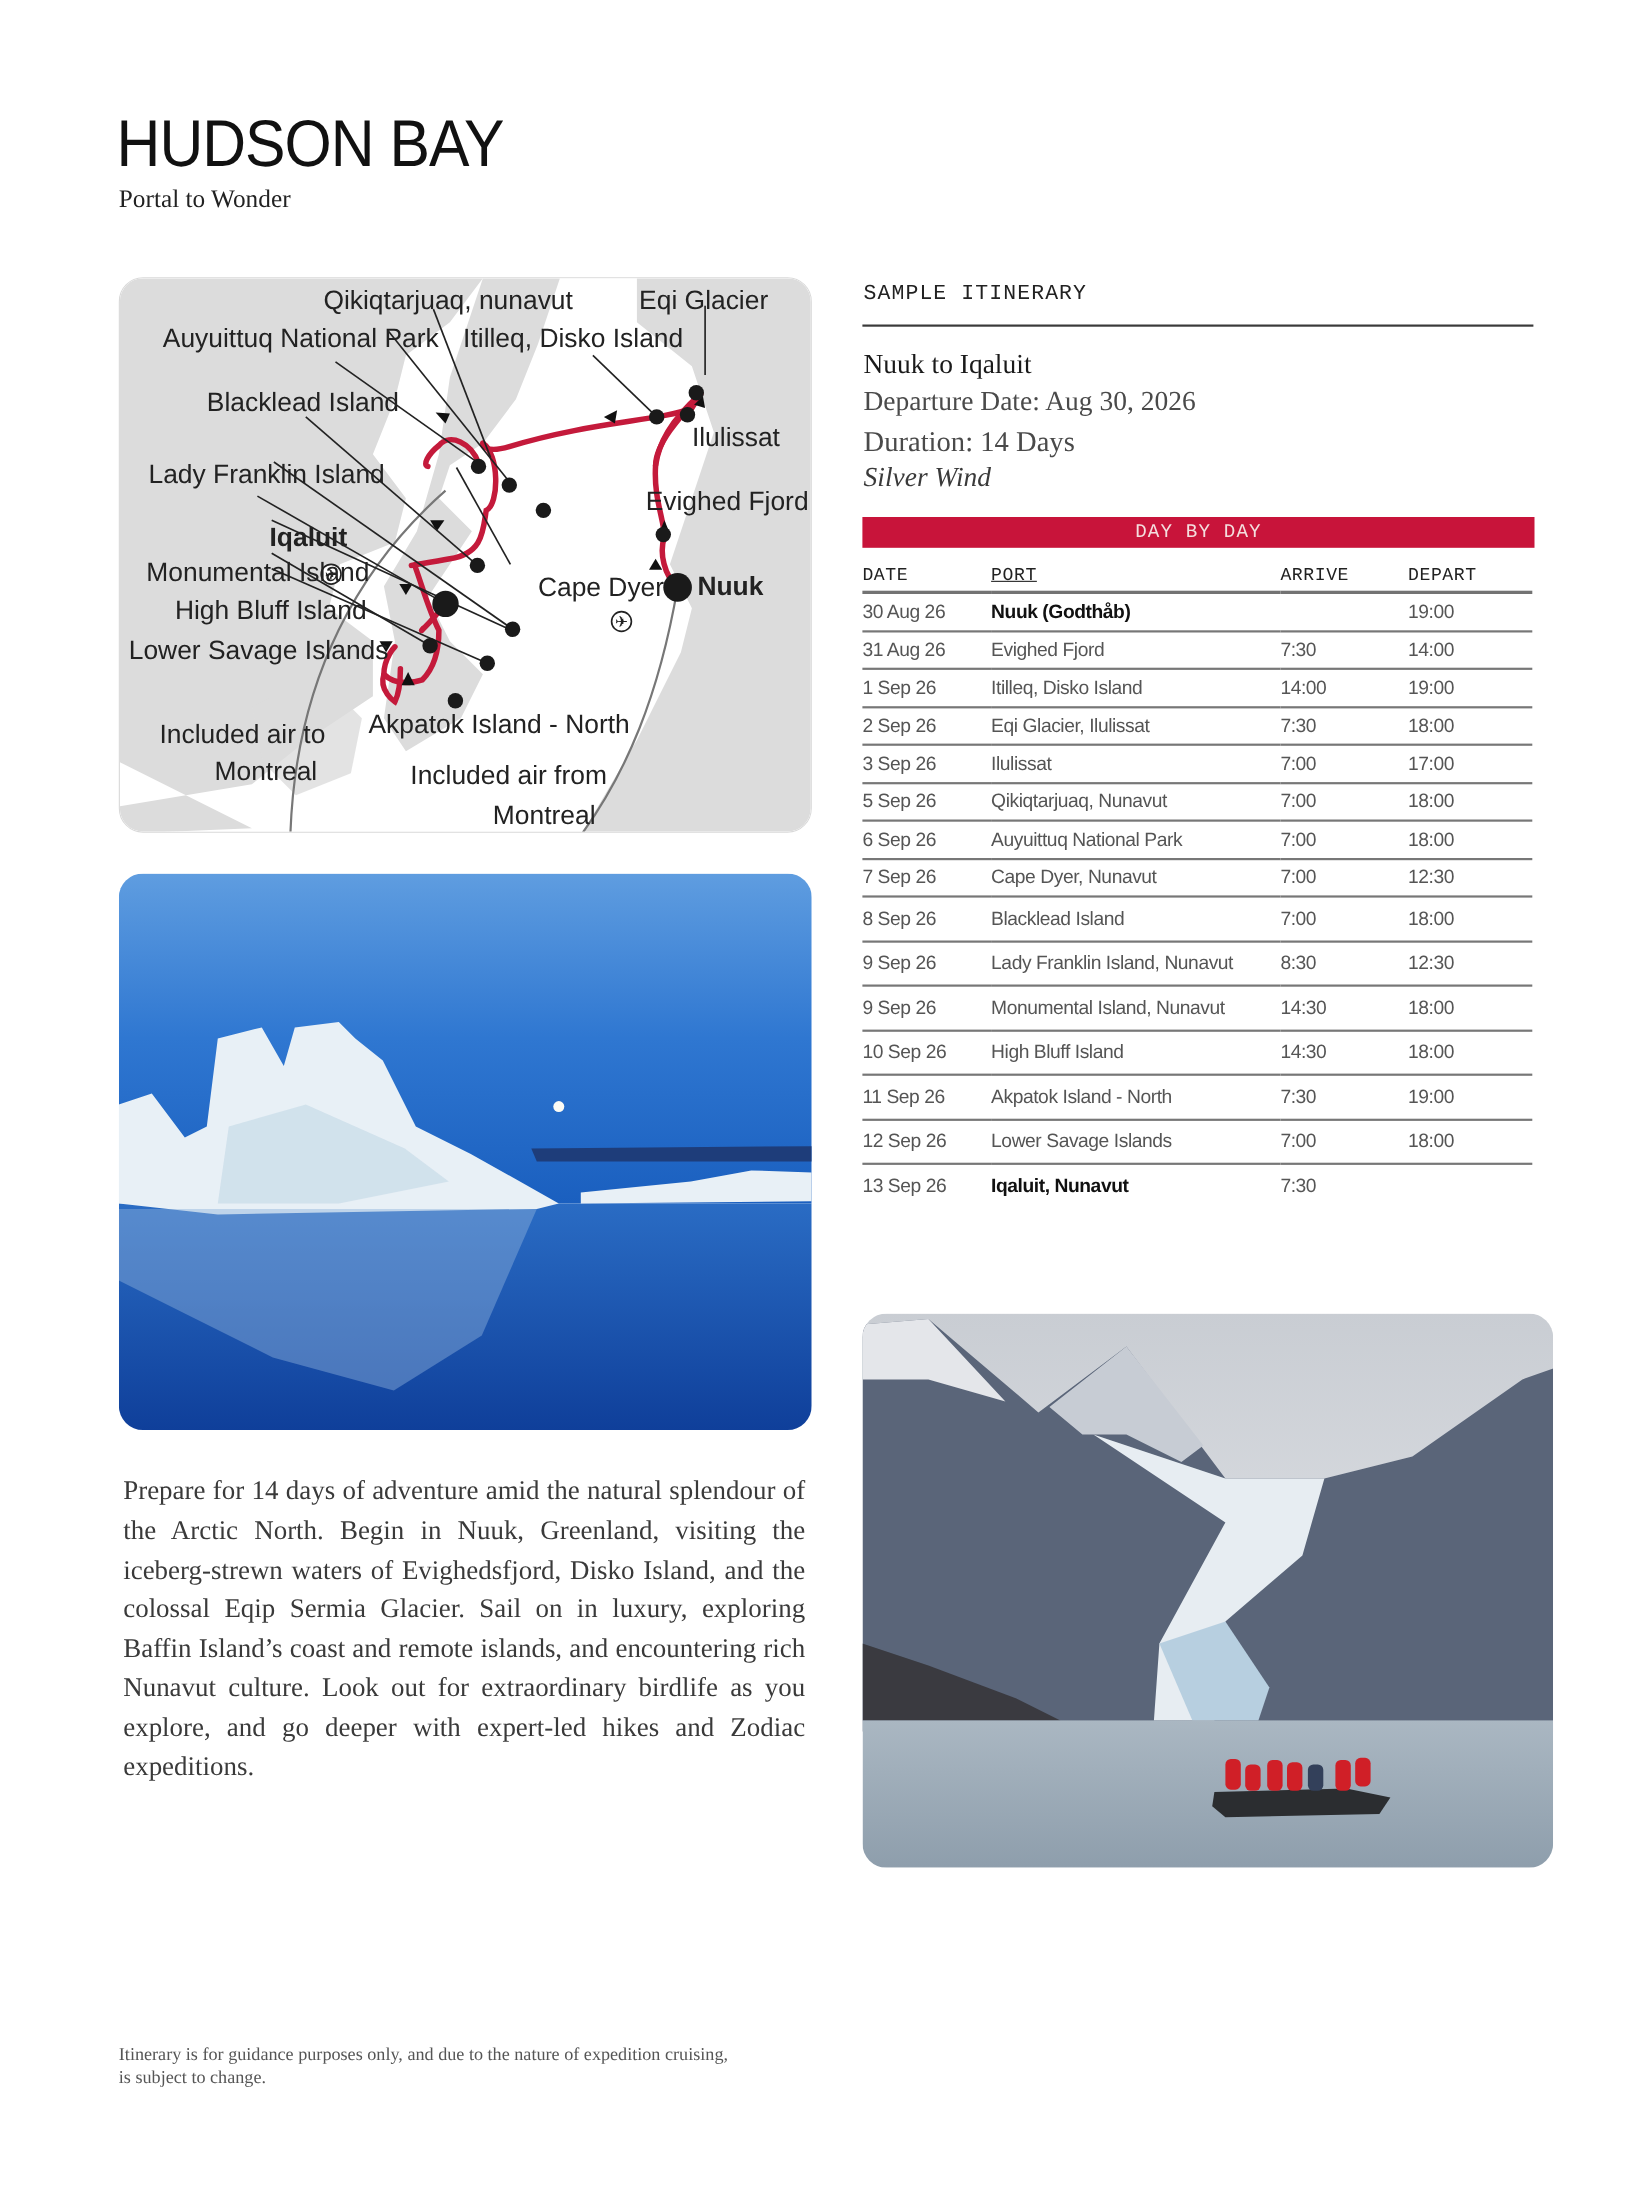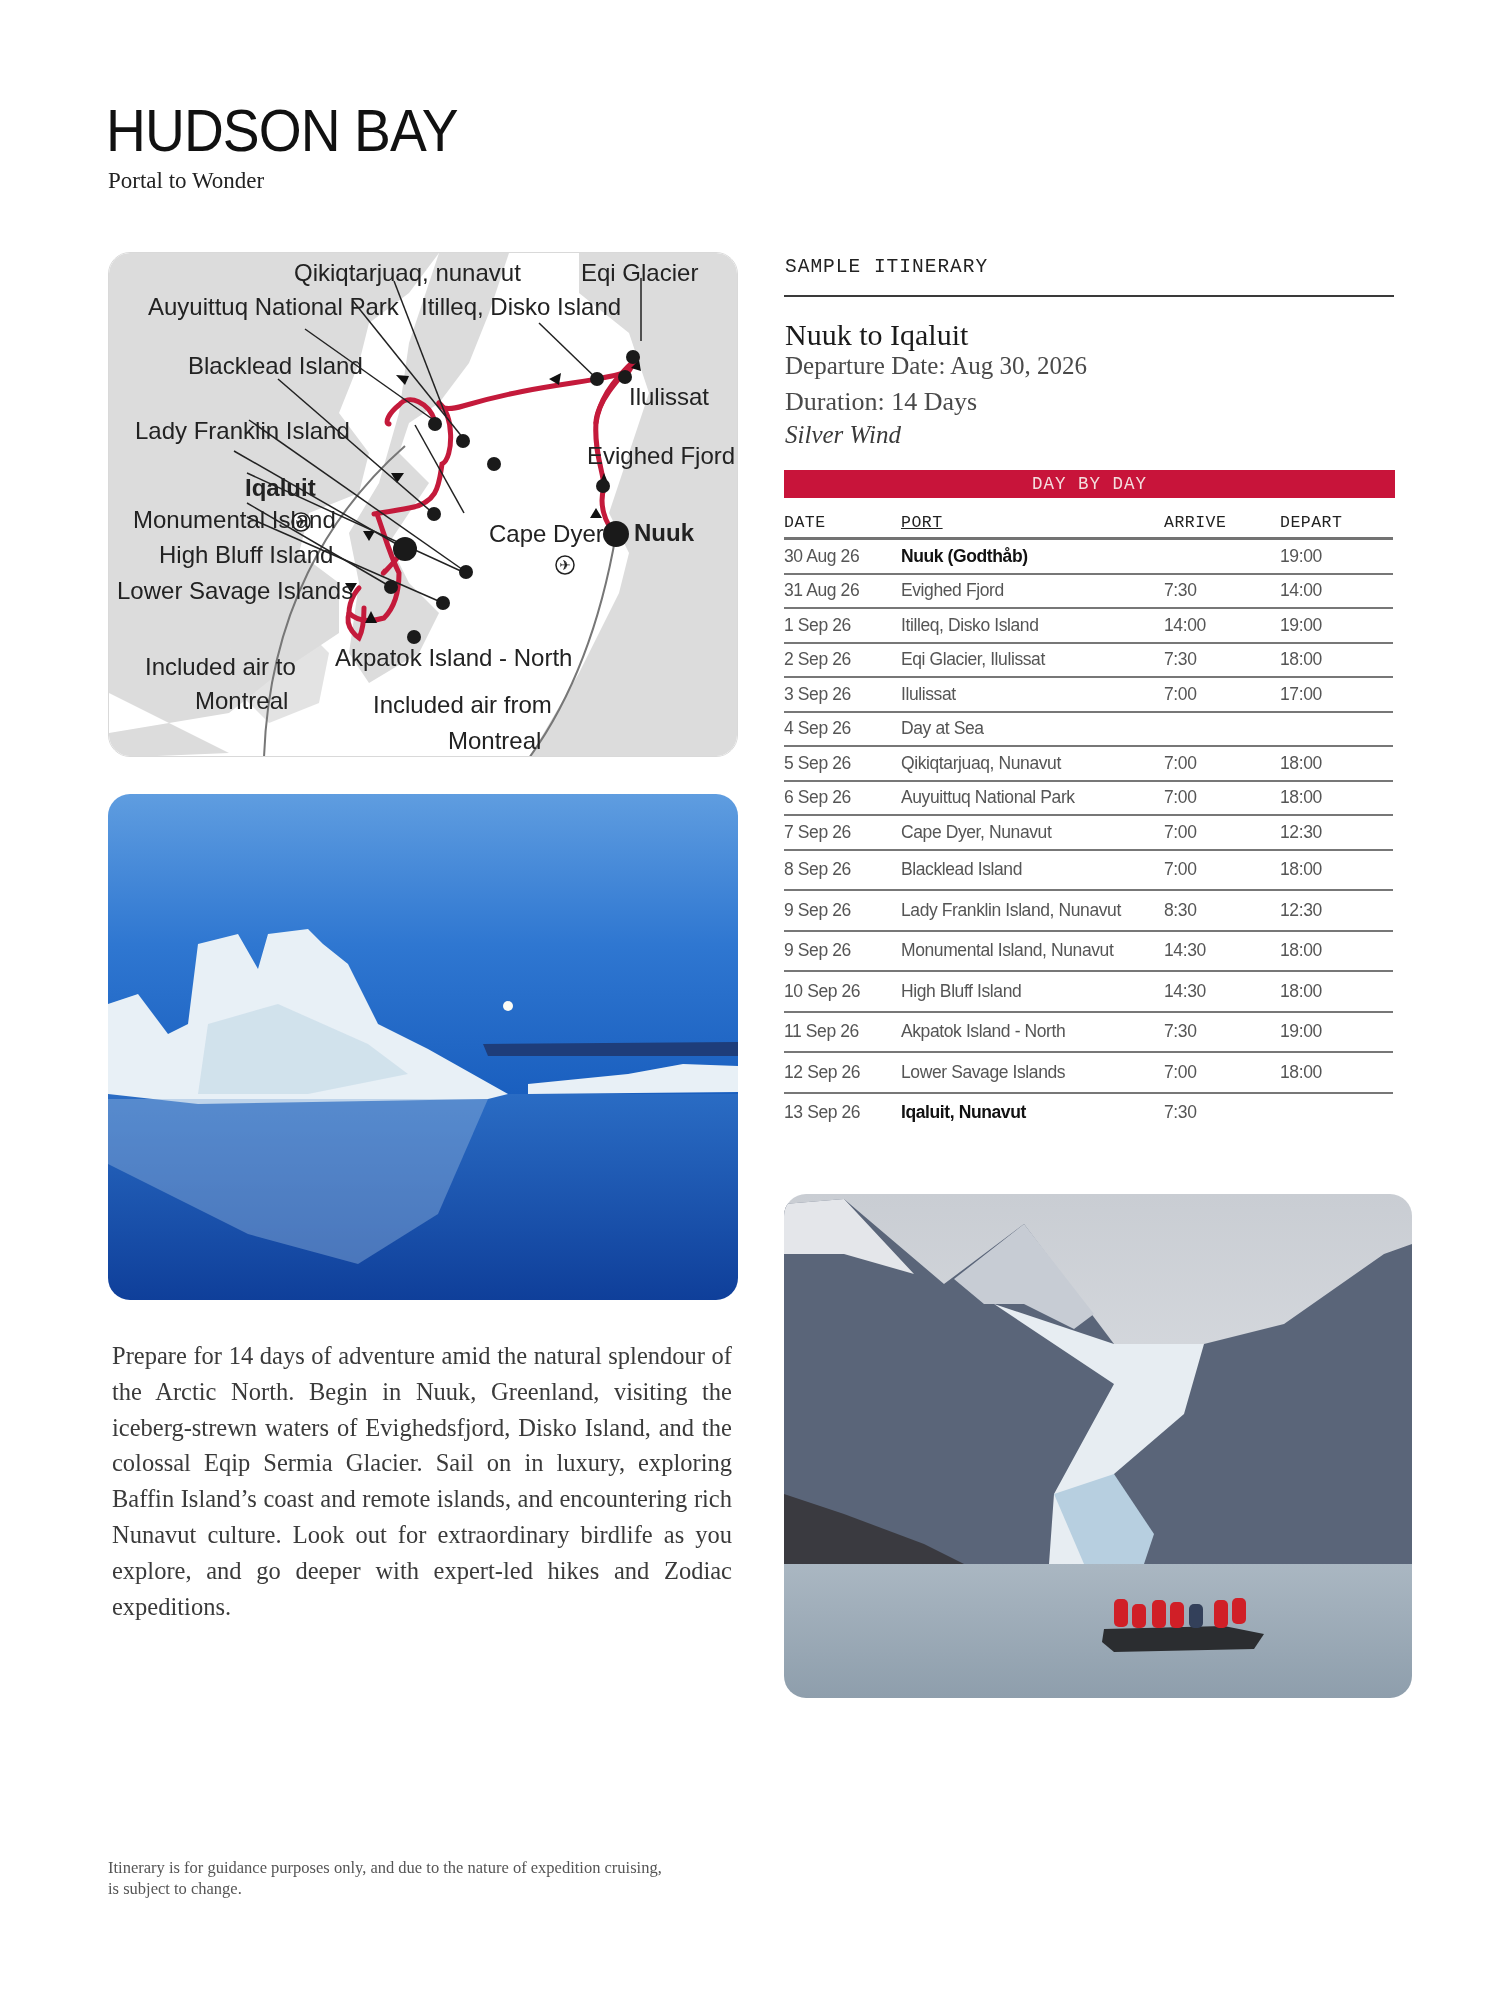--- a/index.html
+++ b/index.html
@@ -9,21 +9,21 @@
   .subtitle { left: 108px; top: 168px; font-size: 23px; color: #222; }
   .card { border-radius: 22px; overflow: hidden; }
   .map { left: 108px; top: 252px; width: 630px; height: 505px; background: #fff; border: 1px solid #d9d9d9; box-sizing: border-box; }
   .map svg { display: block; }
   .photo1 { left: 108px; top: 794px; width: 630px; height: 506px; }
   .photo2 { left: 784px; top: 1194px; width: 628px; height: 504px; }
   .intro { left: 112px; top: 1338px; width: 620px; font-size: 24.5px; line-height: 35.8px; color: #3a3a3a; text-align: justify; }
   .footer { left: 108px; top: 1857px; width: 560px; font-size: 16.5px; line-height: 21px; color: #555; }
   .eyebrow { left: 785px; top: 256px; font-family: "Liberation Mono", monospace; font-size: 19.5px; letter-spacing: 1px; color: #222; }
   .rule { left: 784px; top: 295px; width: 610px; height: 2px; background: #3a3a3a; }
-  .trip-route { left: 785px; top: 318px; font-size: 30px; color: #1a1a1a; }
+  .trip-route { left: 785px; top: 318px; font-size: 25px; color: #1a1a1a; }
   .trip-dep { left: 785px; top: 352px; font-size: 25px; color: #4a4a4a; }
   .trip-dur { left: 785px; top: 387px; font-size: 26px; color: #4a4a4a; }
   .trip-ship { left: 785px; top: 421px; font-size: 25px; font-style: italic; color: #3a3a3a; }
   .band { left: 784px; top: 470px; width: 611px; height: 28px; background: #c8143a; color: #f4dede; font-family: "Liberation Mono", monospace; font-size: 17.5px; text-align: center; line-height: 28px; letter-spacing: 1px; }
   table.itin { position: absolute; left: 784px; top: 507px; width: 609px; border-collapse: collapse; }
   table.itin th { font-family: "Liberation Mono", monospace; font-weight: 400; font-size: 16.5px; color: #222; text-align: left; height: 30px; padding: 0; border-bottom: 3px solid #737373; letter-spacing: 0.5px; }
   table.itin td { font-family: "Liberation Sans", sans-serif; font-size: 17.5px; color: #555; padding: 0; height: 32.5px; border-bottom: 2px solid #777; letter-spacing: -0.4px; }
   table.itin tr.tall td { height: 38.5px; }
   table.itin tr:last-child td { border-bottom: none; }
   table.itin td.bold { color: #111; font-weight: 700; }
@@ -205,26 +205,20 @@
         <td>2 Sep 26</td>
         <td>Eqi Glacier, Ilulissat</td>
         <td>7:30</td>
         <td>18:00</td>
       </tr>
       <tr>
         <td>3 Sep 26</td>
         <td>Ilulissat</td>
         <td>7:00</td>
         <td>17:00</td>
-      </tr>
-      <tr>
-        <td>4 Sep 26</td>
-        <td>Day at Sea</td>
-        <td></td>
-        <td></td>
       </tr>
       <tr>
         <td>5 Sep 26</td>
         <td>Qikiqtarjuaq, Nunavut</td>
         <td>7:00</td>
         <td>18:00</td>
       </tr>
       <tr>
         <td>6 Sep 26</td>
         <td>Auyuittuq National Park</td>

